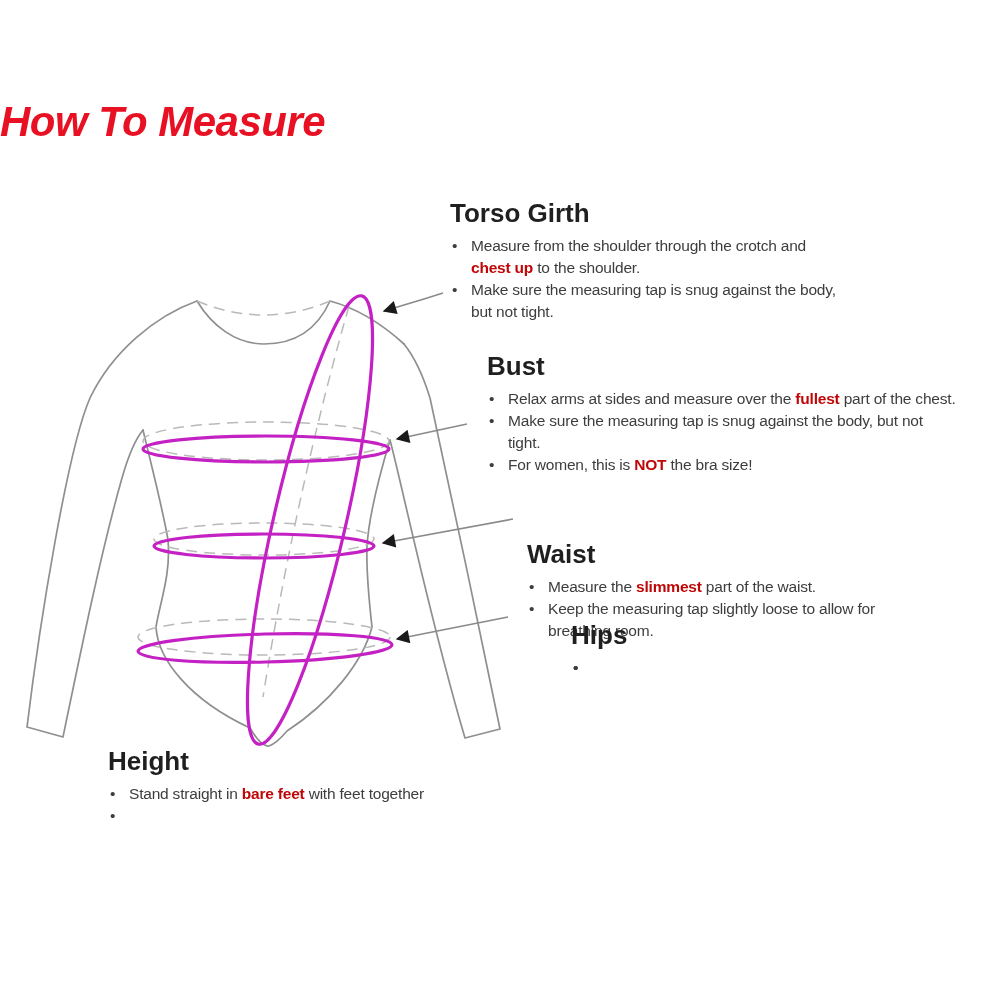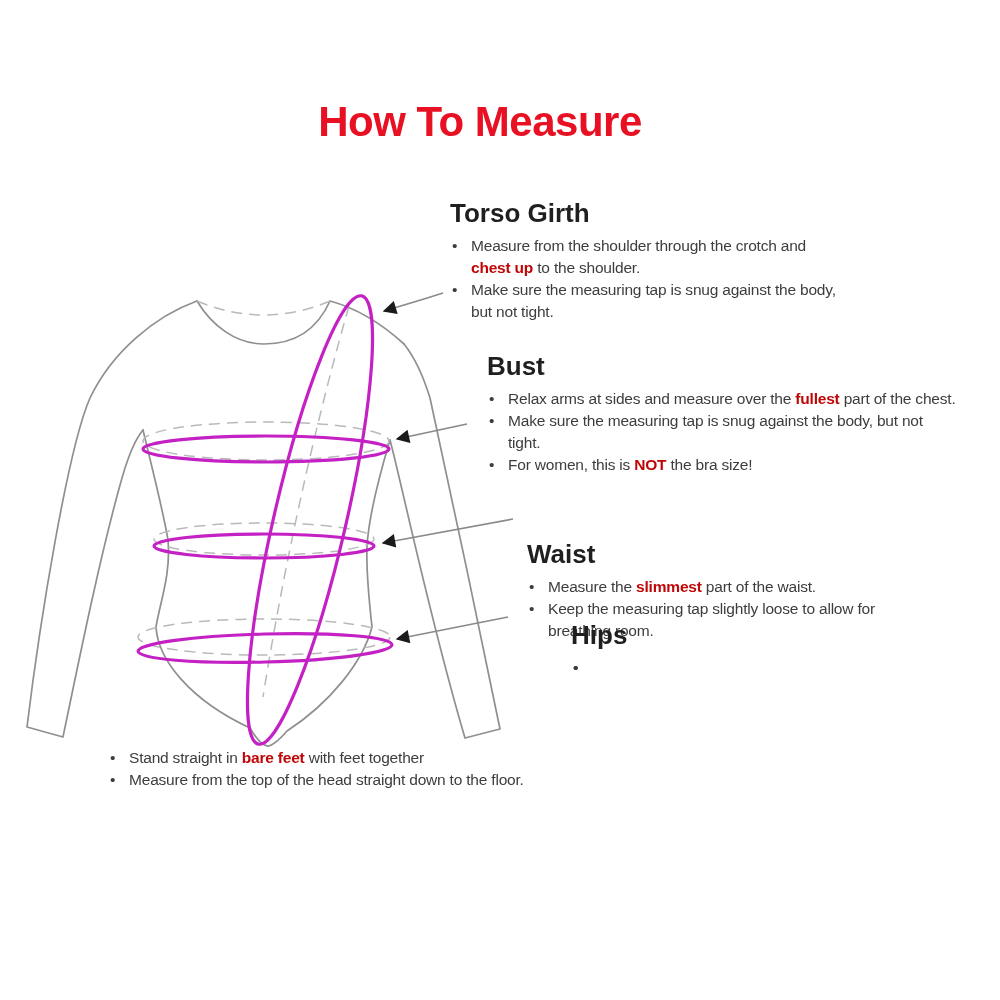--- a/index.html
+++ b/index.html
@@ -2,22 +2,22 @@
 <html><head>
 <meta charset="utf-8">
 <style>
   html,body{margin:0;padding:0;}
   body{width:1000px;height:1000px;background:#ffffff;position:relative;overflow:hidden;
        font-family:"Liberation Sans", sans-serif;}
   .page{position:absolute;inset:0;}
 
   svg.figure{position:absolute;left:0;top:0;width:1000px;height:1000px;}
 
-  .title{position:absolute;left:0;top:98px;width:960px;text-align:center;
-         font-size:42px;font-weight:bold;color:#e81123;letter-spacing:-0.5px;margin:0;}
+  .title{position:absolute;left:0;top:98px;width:960px;
+         font-size:42px;font-weight:bold;color:#e81123;letter-spacing:-0.5px;margin:0;font-style:italic;}
 
   .sec{position:absolute;}
   .sec h2{margin:0 0 6px 0;font-size:26px;font-weight:bold;color:#1f1f1f;line-height:1.15;}
   .sec ul{list-style:none;margin:0;padding:0;}
   .bullet{position:relative;padding-left:21px;font-size:15.5px;line-height:22px;
           color:#3d3d3d;letter-spacing:-0.2px;white-space:pre-wrap;}
   .bullet .dot{position:absolute;left:2px;top:0;color:#3d3d3d;}
   .em{color:#c00606;font-weight:bold;}
 
   .sec-torso {left:450px;top:199px;width:440px;}
@@ -109,19 +109,20 @@
 
   <section class="sec sec-hips">
     <h2>Hips</h2>
     <ul>
         <li class="bullet"><span class="dot">•</span></li>
         <li class="bullet"><span class="dot">•</span></li>
       </ul>
   </section>
 
   <section class="sec sec-height">
+    <h2>Height</h2>
     <ul>
         <li class="bullet"><span class="dot">•</span><span><span>Stand straight in </span><span class="em">bare feet</span><span> with feet together</span></span></li>
-        <li class="bullet"><span class="dot">•</span><span><span>Measure from the top of the head straight down to the floor.</span></span></li>
+        <li class="bullet"><span class="dot">•</span></li>
       </ul>
   </section>
 
 </div>
 
 </body></html>

